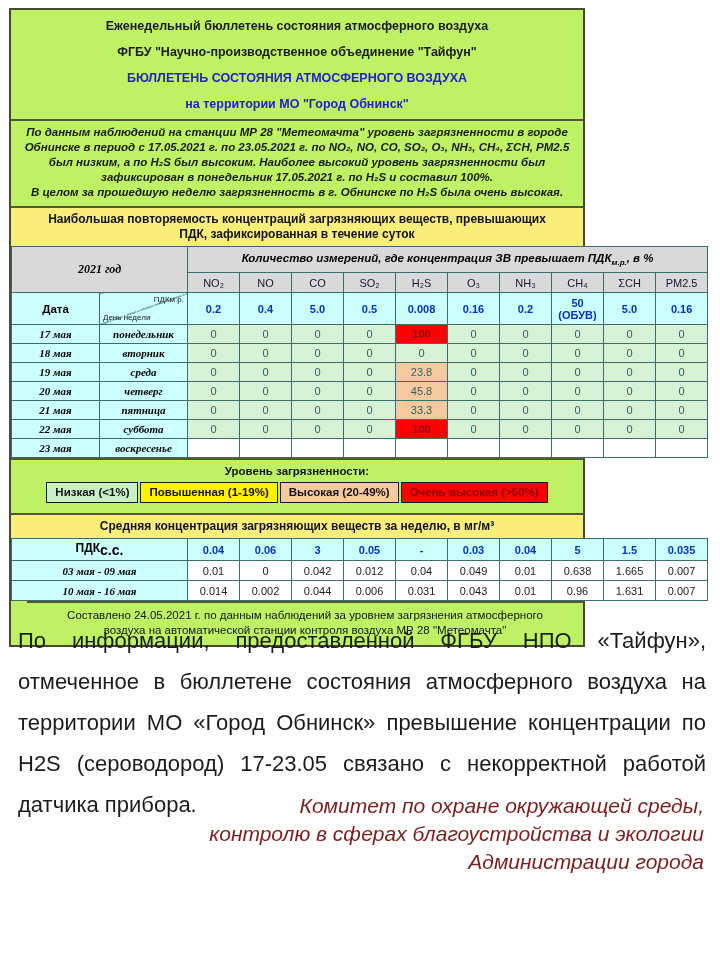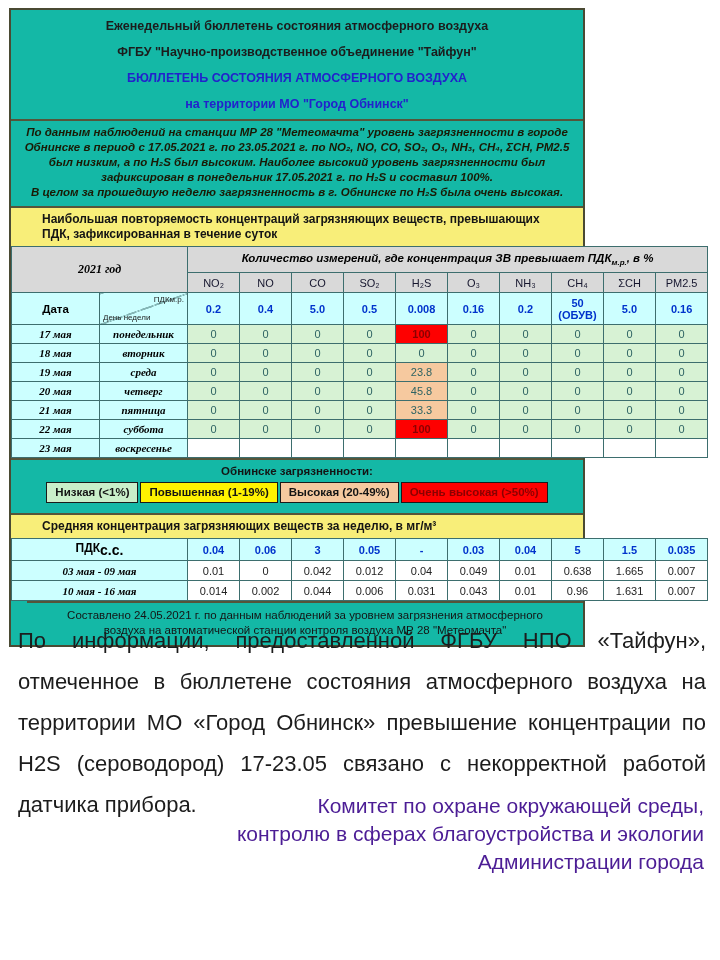--- a/index.html
+++ b/index.html
@@ -4,33 +4,33 @@
 <style>
   html,body{margin:0;padding:0;}
   body{
     width:720px;height:960px;overflow:hidden;position:relative;
     background:#ffffff;
     font-family:"Liberation Sans","DejaVu Sans",sans-serif;
     -webkit-font-smoothing:antialiased;
   }
   .bulletin{
     position:absolute;left:9px;top:8px;width:576px;
-    border:2px solid #4a4a33;background:#14b8a6;
+    border:2px solid #4a4a33;background:#bef264;
     box-sizing:border-box;
   }
   .section{border-top:2px solid #55553a;}
   
   .title-block{padding:9px 6px 4px;text-align:center;}
   .title-line{font-weight:bold;font-size:12.5px;margin:0 0 12px;color:#1c1c1c;}
   .title-line.blue{color:#2222cc;}
   
   .intro{padding:4px 8px 6px;text-align:center;color:#1a1a05;}
   .intro p{margin:0;font-style:italic;font-weight:bold;font-size:11.5px;line-height:15px;}
   
-  .band{background:#f8ee79;text-align:left;font-weight:bold;font-size:12px;
+  .band{background:#f8ee79;text-align:center;font-weight:bold;font-size:12px;
         line-height:15px;color:#141414;padding:4px 31px;}
   
   table{border-collapse:collapse;width:100%;table-layout:fixed;}
   td{border:1px solid #3d6e6e;text-align:center;vertical-align:middle;
      font-size:11px;padding:0 1px;box-sizing:border-box;}
   .year-cell{background:#d9d9d9;font-family:"Liberation Serif","DejaVu Serif",serif;
              font-style:italic;font-weight:bold;font-size:12px;}
   .measure-cell{background:#d9d9d9;font-style:italic;font-weight:bold;font-size:11.5px;height:26px;}
   .measure-cell sub{font-size:8px;}
   .chem-cell{background:#d9d9d9;height:20px;color:#16162e;}
@@ -57,21 +57,21 @@
   .legend-title{font-weight:bold;font-size:11.5px;color:#141414;margin:0 0 5px;}
   .chip{display:inline-block;border:1.5px solid #1a1a1a;margin:0 1px;
         padding:3px 8px 4px;font-weight:bold;font-size:11.5px;vertical-align:middle;}
   
   .b-footer{padding:5px 40px 7px;text-align:center;font-weight:normal;
             font-size:11.5px;line-height:15px;color:#141414;margin-left:16px;}
   
   .note{position:absolute;left:18px;top:620px;width:688px;
         font-size:22px;line-height:41px;color:#1c1c1c;text-align:justify;}
   .signature{position:absolute;right:16px;top:792px;width:560px;text-align:right;
-        font-size:21px;line-height:28px;color:#4c1d95;}
+        font-style:italic;font-size:21px;line-height:28px;color:#7f1d1d;}
 </style>
 </head>
 <body>
 
 <div class="bulletin">
 
   <div class="title-block">
     <p class="title-line">Еженедельный бюллетень состояния атмосферного воздуха</p>
     <p class="title-line">ФГБУ "Научно-производственное объединение "Тайфун"</p>
     <p class="title-line blue">БЮЛЛЕТЕНЬ СОСТОЯНИЯ АТМОСФЕРНОГО ВОЗДУХА</p>
@@ -224,21 +224,21 @@
           <td class="val-cell c-empty"></td>
           <td class="val-cell c-empty"></td>
           <td class="val-cell c-empty"></td>
           <td class="val-cell c-empty"></td>
           <td class="val-cell c-empty"></td>
         </tr>
       </tbody>
   </table>
 
   <div class="section legend">
-    <p class="legend-title">Обнинске загрязненности:</p>
+    <p class="legend-title">Уровень загрязненности:</p>
     <span class="chip" style="background-color: rgb(201, 239, 201); color: rgb(20, 20, 20);">Низкая (&lt;1%)</span><span class="chip" style="background-color: rgb(255, 242, 0); color: rgb(20, 20, 20);">Повышенная (1-19%)</span><span class="chip" style="background-color: rgb(246, 201, 159); color: rgb(20, 20, 20);">Высокая (20-49%)</span><span class="chip" style="background-color: rgb(254, 0, 0); color: rgb(139, 0, 0);">Очень высокая (&gt;50%)</span>
   </div>
 
   <div class="section band">Средняя концентрация загрязняющих веществ за неделю, в мг/м³</div>
 
   <table>
     <colgroup>
       <col style="width:176px">
       <col span="10" style="width:52px">
     </colgroup>

